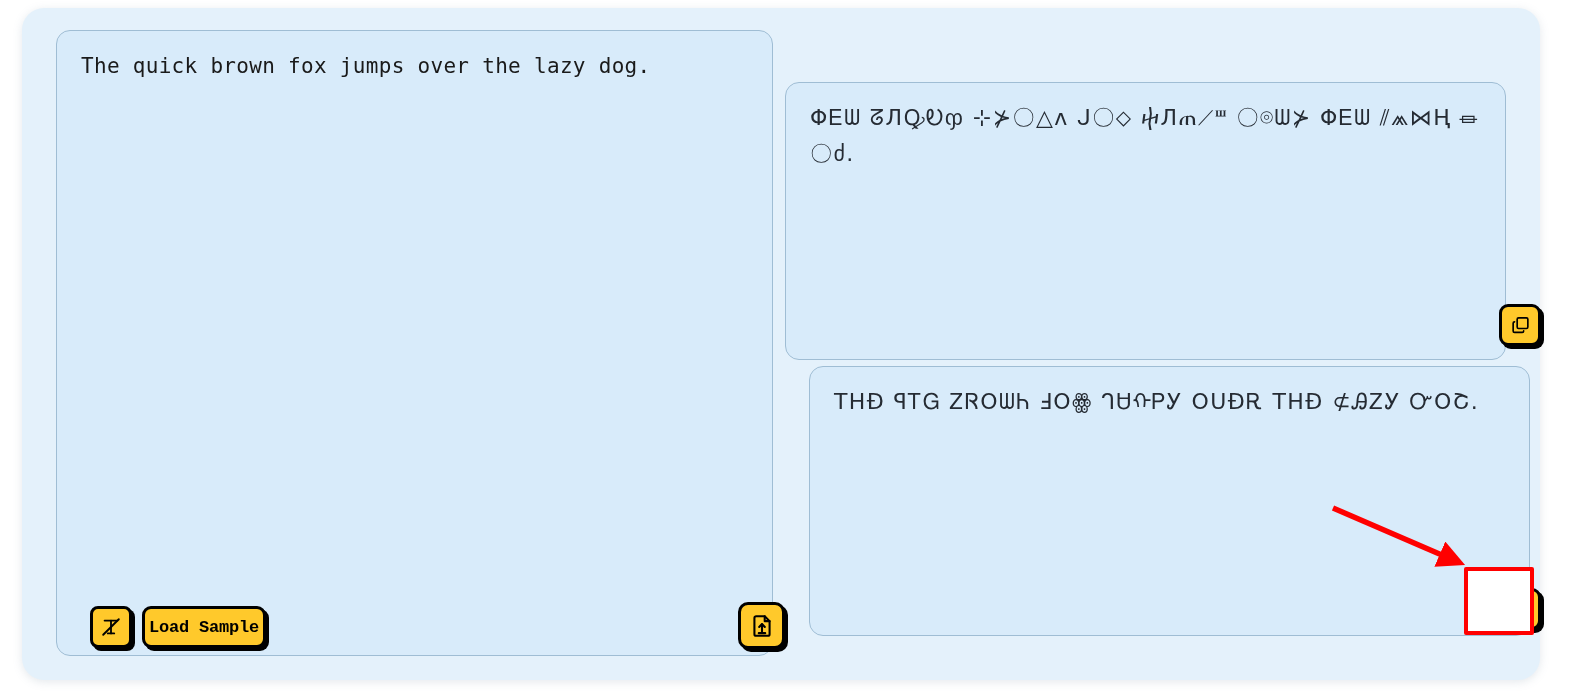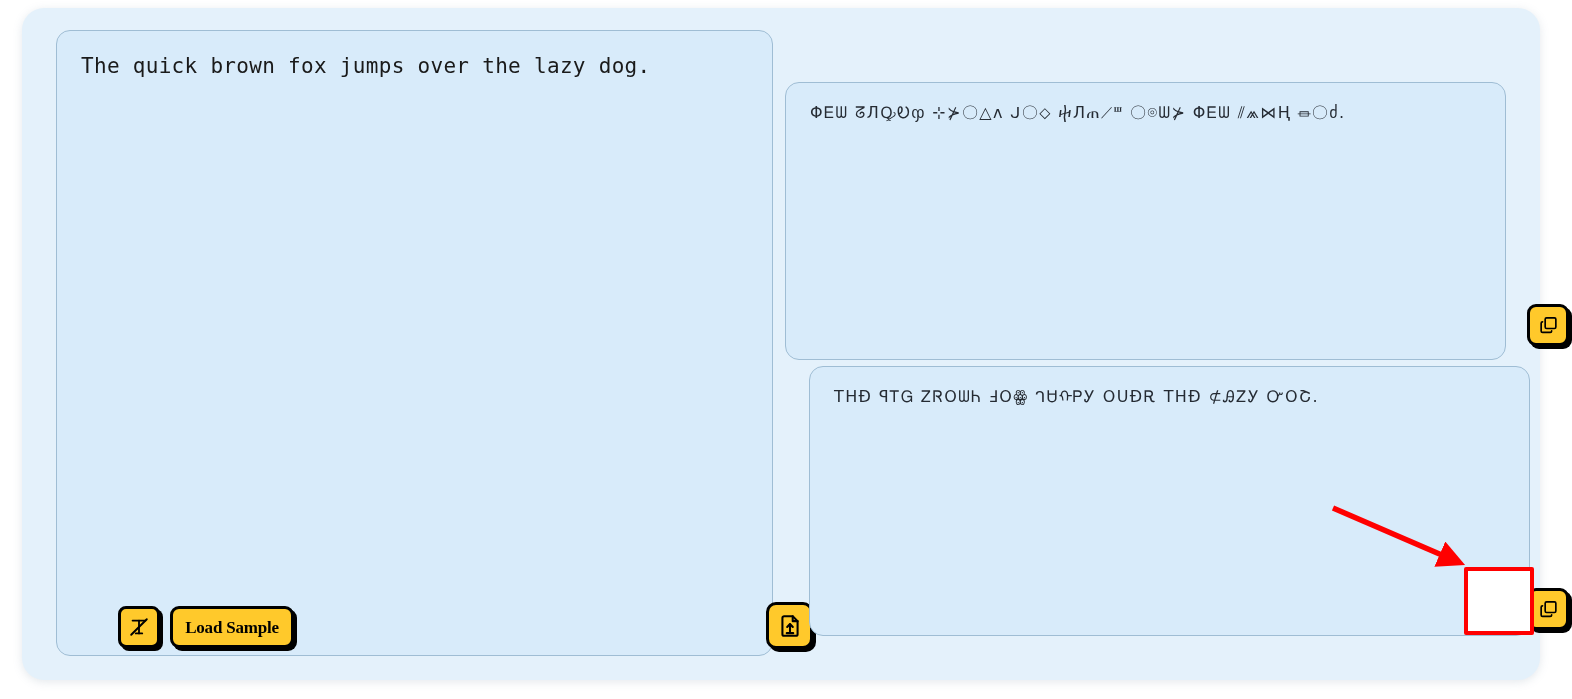--- a/index.html
+++ b/index.html
@@ -73,42 +73,41 @@
     font-size: 21px;
     line-height: 1.66;
     color: #1a1a1a;
     white-space: pre-wrap;
     word-break: break-word;
     letter-spacing: 0.3px;
   }
 
   .text-body.cipher {
     font-family: "DejaVu Sans", sans-serif;
-    font-size: 16px;
+    font-size: 22px;
     letter-spacing: 1.4px;
     line-height: 1.64;
     color: #252b33;
     padding-top: 17px;
   }
 
   
   .btn {
     position: absolute;
     display: flex;
     align-items: center;
     justify-content: center;
     background: #FFC92B;
     border: 3px solid #000000;
     border-radius: 9px;
     box-shadow: 3px 3px 0 #000000;
     cursor: pointer;
     color: #000000;
-    font-family: Liberation Serif, serif;
+    font-family: Liberation Mono, monospace;
     font-weight: bold;
-    margin-left: 28px;
   }
 
   .btn-clear {
     left: 68px;
     top: 598px;
     width: 42px;
     height: 42px;
     border-radius: 8px;
   }
 

